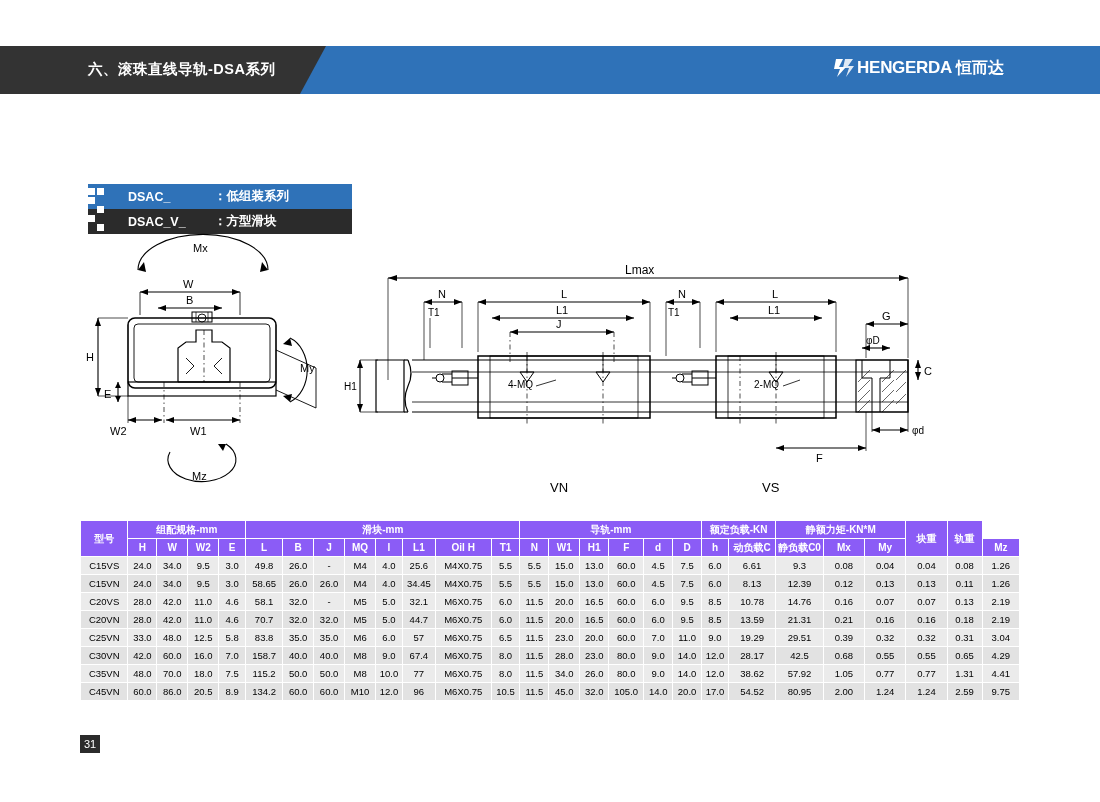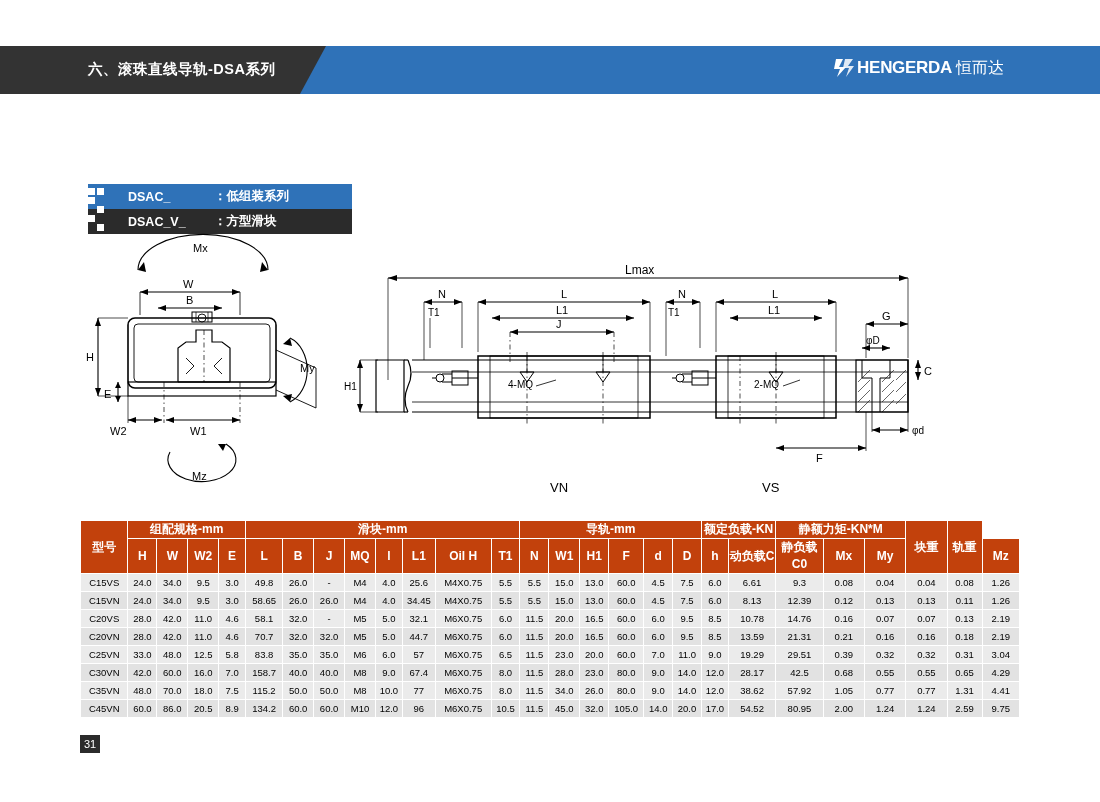--- a/index.html
+++ b/index.html
@@ -32,21 +32,21 @@
     z-index:3;
   }
   .brand .logo-mark{
     width:20px;height:22px;position:relative;
   }
   .brand .logo-mark svg{display:block;}
   .brand .brand-text{
     color:#ffffff;font-size:17px;font-weight:bold;letter-spacing:-.3px;
   }
   .brand .brand-cn{
-    color:#ffffff;font-size:16px;font-weight:normal;margin-left:1px;
+    color:#ffffff;font-size:16px;font-weight:bold;margin-left:1px;
   }
 
   
   .legend{
     position:absolute;left:88px;top:184px;width:264px;
   }
   .legend .row{
     height:25px;display:flex;align-items:center;
     color:#ffffff;font-size:12.5px;font-weight:bold;
     padding-left:40px;box-sizing:border-box;
@@ -79,21 +79,21 @@
   }
   table.spec th, table.spec td{
     border:1px solid #ffffff;
     text-align:center;
     padding:0;
     height:17px;
     line-height:17px;
     box-sizing:border-box;
   }
   table.spec thead th{
-    background:#c2410c;color:#ffffff;font-weight:bold;font-size:12px;
+    background:#8b5cf6;color:#ffffff;font-weight:bold;font-size:10px;
     border:1px solid #ffffff;
   }
   table.spec thead th.grp{height:17px;}
   table.spec tbody td{
     background:#ebebeb;color:#000000;border:1px solid #ffffff;
     font-size:9.5px;
   }
   table.spec tbody td.model{font-weight:normal;background:#ebebeb;}
   table.spec tbody tr.alt td{background:#e2e2e2;}
 

